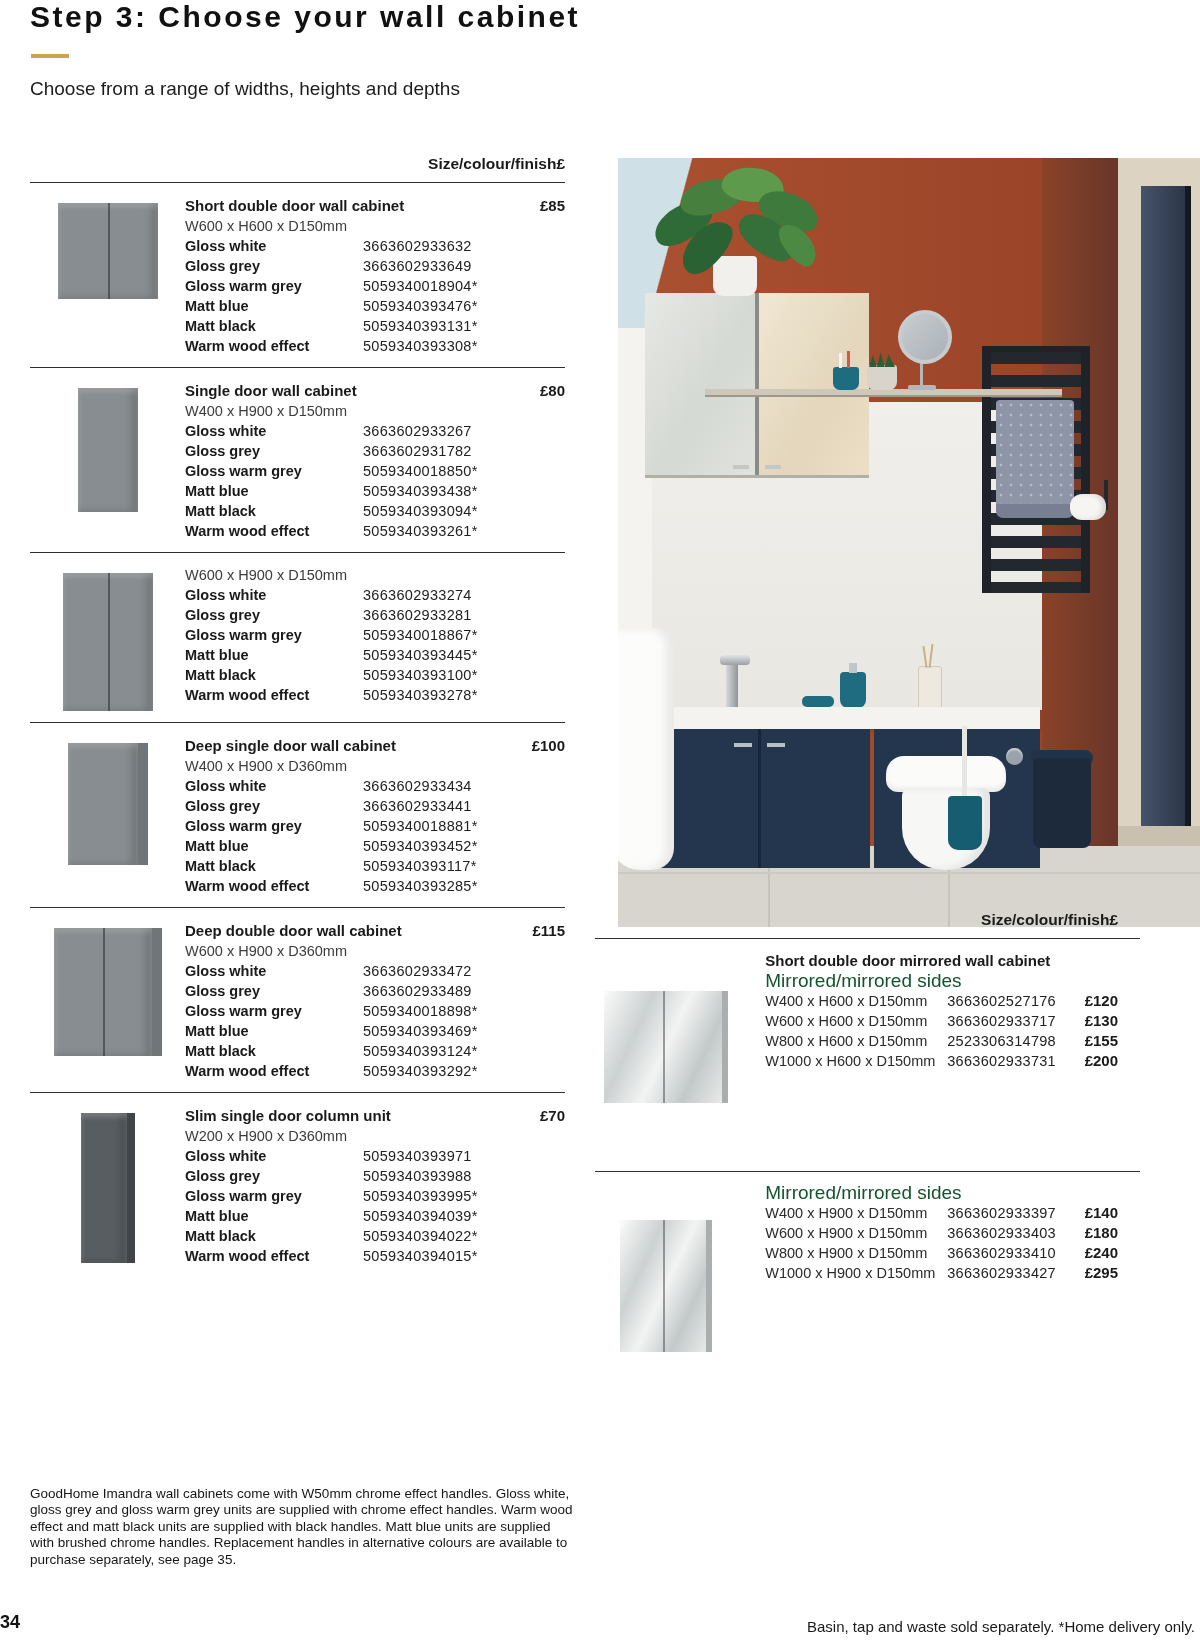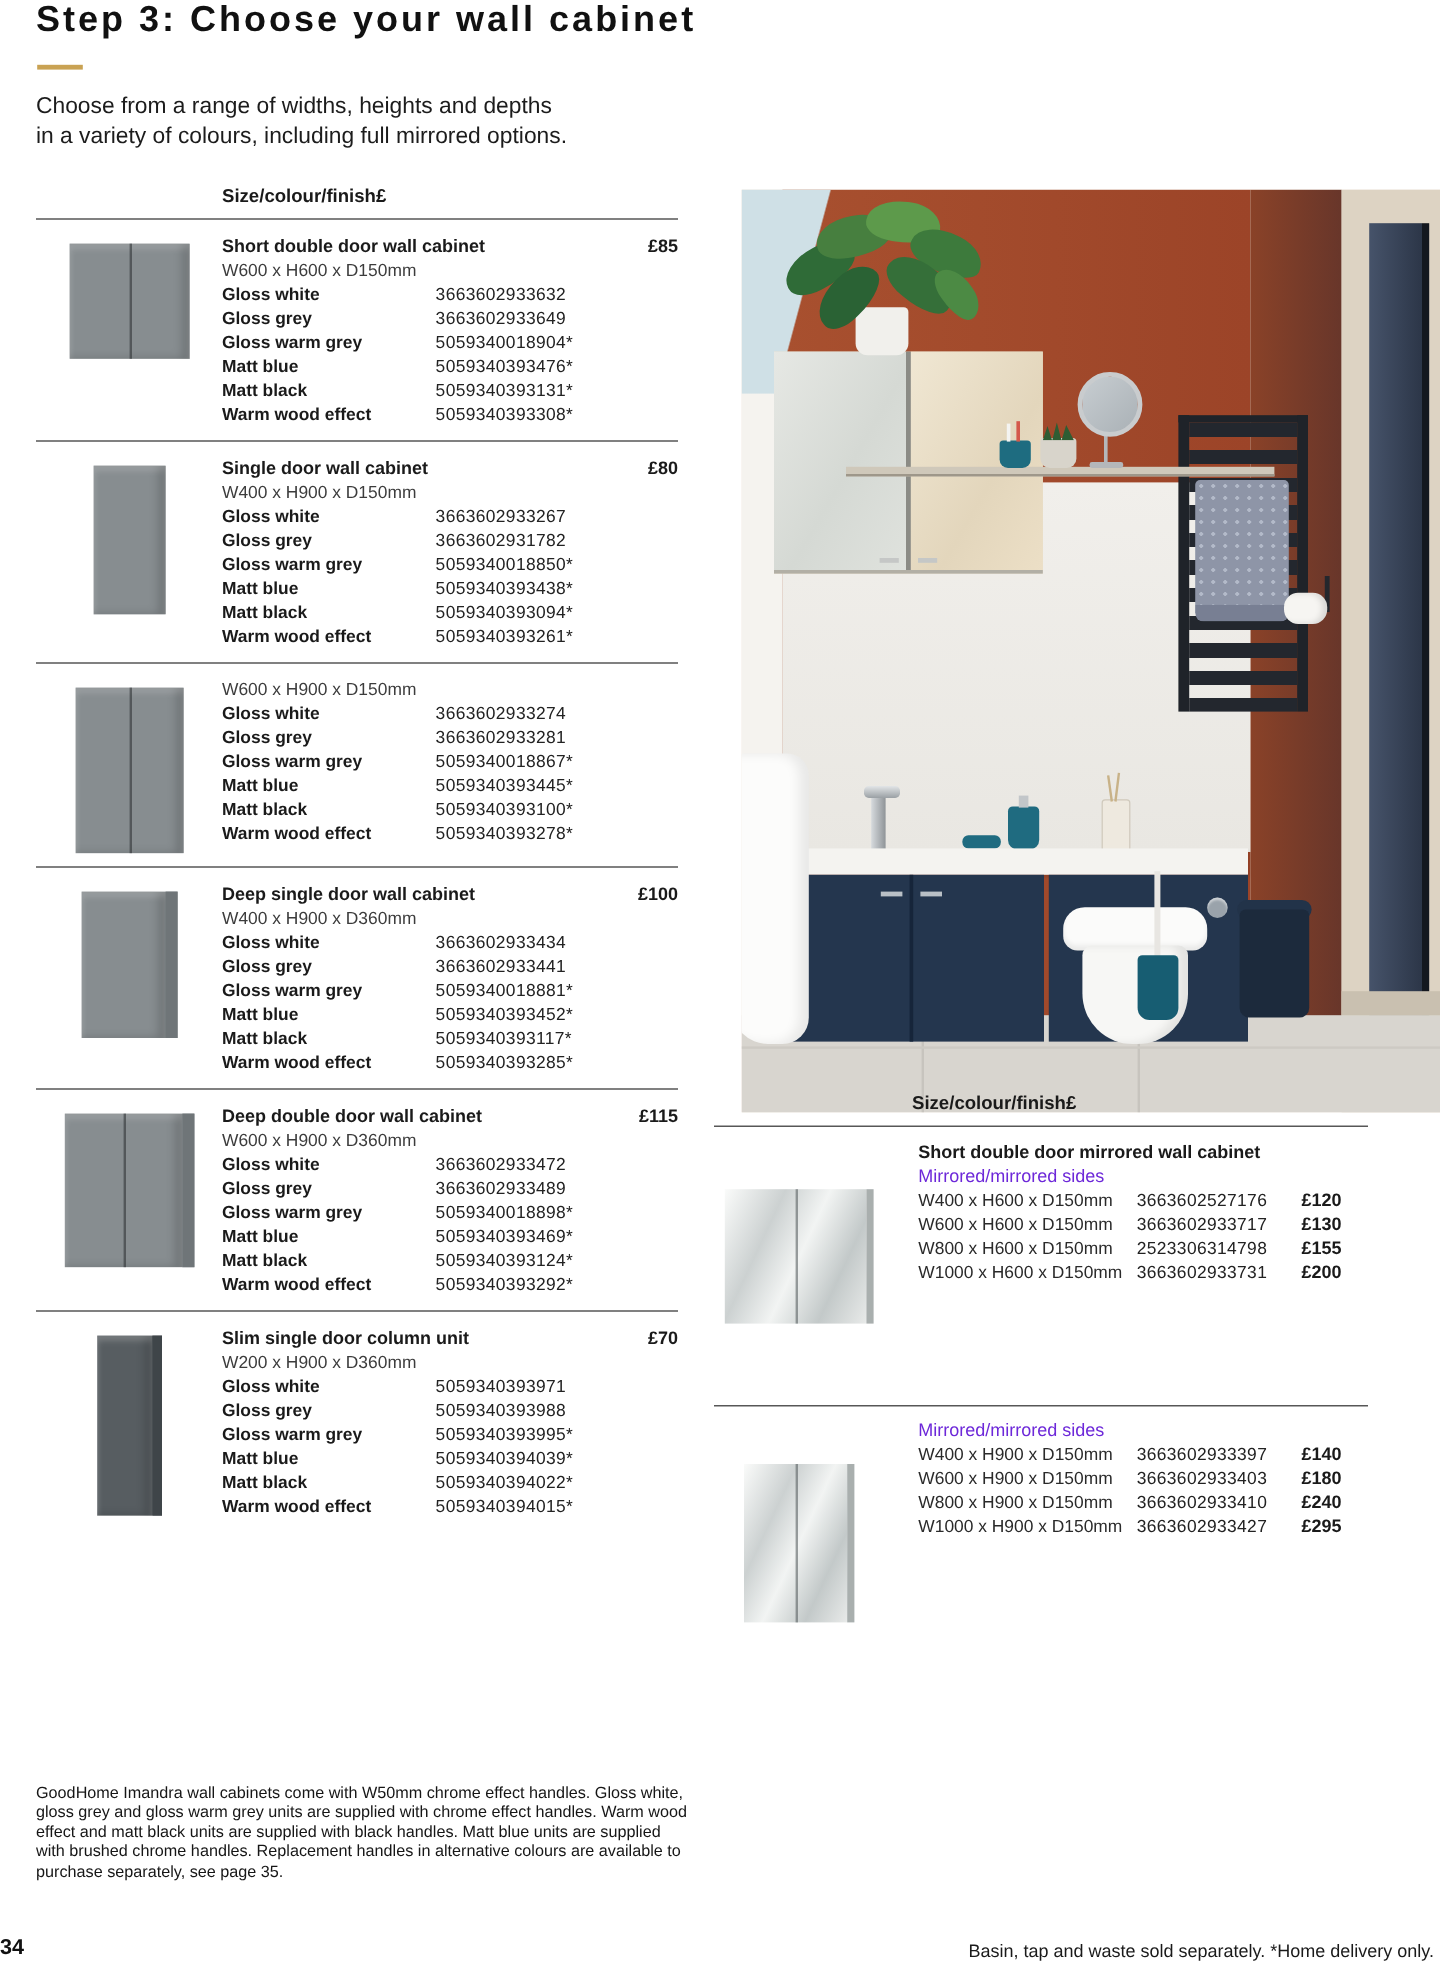--- a/index.html
+++ b/index.html
@@ -5,21 +5,21 @@
   html,body{margin:0;padding:0;}
   body{width:1200px;height:1651px;position:relative;overflow:hidden;background:#ffffff;
        font-family:"Liberation Sans",sans-serif;color:#1a1a1a;}
   
   .page-title{position:absolute;left:30px;top:0px;font-size:30px;font-weight:bold;
               letter-spacing:2.5px;color:#111;}
   .accent-bar{position:absolute;left:31px;top:54px;width:38px;height:4px;background:#C9A253;}
   .intro{position:absolute;left:30px;top:76px;font-size:19px;line-height:25px;color:#1c1c1c;}
   
   .tbl{position:absolute;}
-  .tbl-head{display:flex;justify-content:flex-start;font-weight:bold;font-size:15.5px;
+  .tbl-head{display:flex;justify-content:flex-end;font-weight:bold;font-size:15.5px;
             padding-bottom:9px;}
   .tbl-body{border-top:0;}
   
   #left-table{left:30px;top:155px;width:535px;}
   #left-table .tbl-head{padding-left:155px;}
   .product{display:flex;border-top:1.5px solid #2e2e2e;padding:12px 0 11px;}
   .thumb-col{width:155px;display:flex;justify-content:center;align-items:flex-start;padding-top:8px;}
   .p-body{flex:1;}
   .p-head{display:flex;justify-content:space-between;font-size:15px;font-weight:bold;line-height:21px;}
   .p-dims{font-size:14.5px;line-height:20px;color:#3c3c3c;}
@@ -27,21 +27,21 @@
   .f-name{width:178px;font-weight:bold;}
   .f-code{color:#222;letter-spacing:.3px;}
   
   #right-table{left:595px;top:905px;width:545px;}
   #right-table .tbl-head{padding-left:165px;padding-right:22px;padding-top:6px;}
   .product-r{display:flex;border-top:1.5px solid #2e2e2e;padding:11px 0 0;min-height:233px;
              box-sizing:border-box;gap:28px;}
   .product-r:last-child{min-height:0;padding-bottom:10px;}
   .thumb-col-r{width:165px;display:flex;justify-content:center;align-items:flex-start;}
   .r-name{font-size:15px;font-weight:bold;line-height:21px;}
-  .r-sub{font-size:15px;line-height:20px;color:#6d28d9;}
+  .r-sub{font-size:19px;line-height:20px;color:#14532d;}
   .r-row{display:flex;font-size:14.5px;line-height:20px;}
   .r-size{width:182px;color:#2a2a2a;}
   .r-code{flex:1;color:#222;letter-spacing:.3px;}
   .r-price{width:62px;text-align:right;font-weight:bold;font-size:15px;padding-right:22px;}
   
   .thumb{position:relative;background:#878D90;
          box-shadow:inset -6px 0 8px rgba(0,0,0,.18), inset 0 4px 5px rgba(255,255,255,.25);}
   .thumb.double:after{content:"";position:absolute;left:50%;top:0;width:2px;height:100%;
          background:rgba(40,44,46,.55);}
   .thumb-short-double{width:100px;height:96px;}
@@ -145,21 +145,20 @@
   .page-number{position:absolute;left:0px;top:1612px;font-size:18px;font-weight:bold;color:#111;}
   .footer-right{position:absolute;right:5px;top:1618px;font-size:15px;color:#1a1a1a;}
 </style>
 </head>
 <body>
 
 <div class="page-title">Step 3: Choose your wall cabinet</div>
 <div class="accent-bar"></div>
 <div class="intro">
   <div>Choose from a range of widths, heights and depths</div>
-  <div>in a variety of colours, including full mirrored options.</div>
 </div>
 
 <div class="tbl" id="left-table">
   <div class="tbl-head">
     <span>Size/colour/finish</span>
     <span>£</span>
   </div>
   <div class="tbl-body" id="left-products">
   <div class="product">
     <div class="thumb-col">

